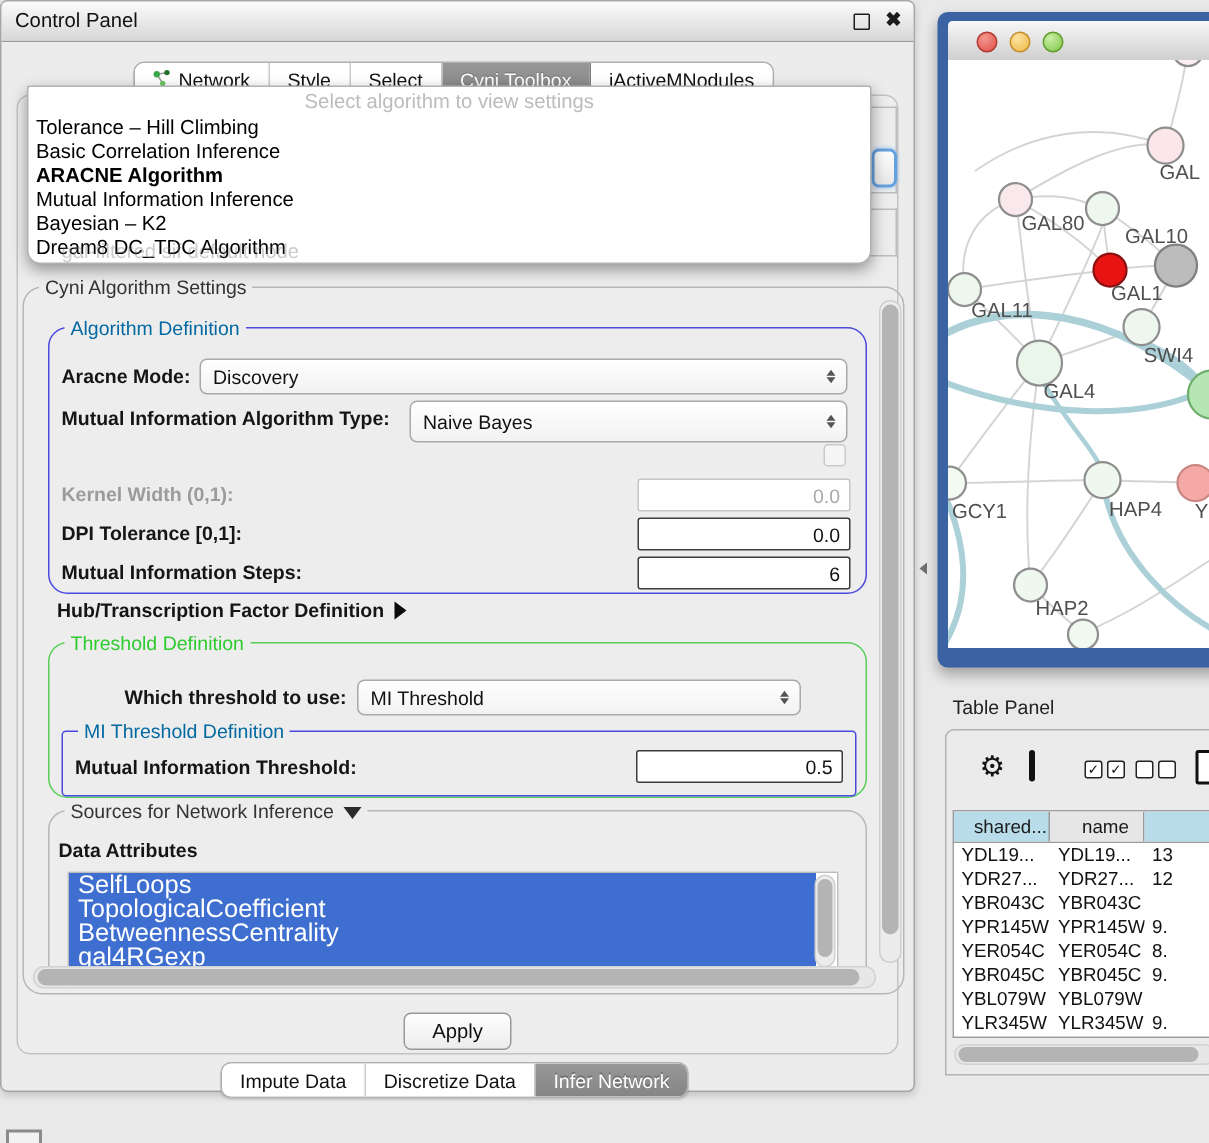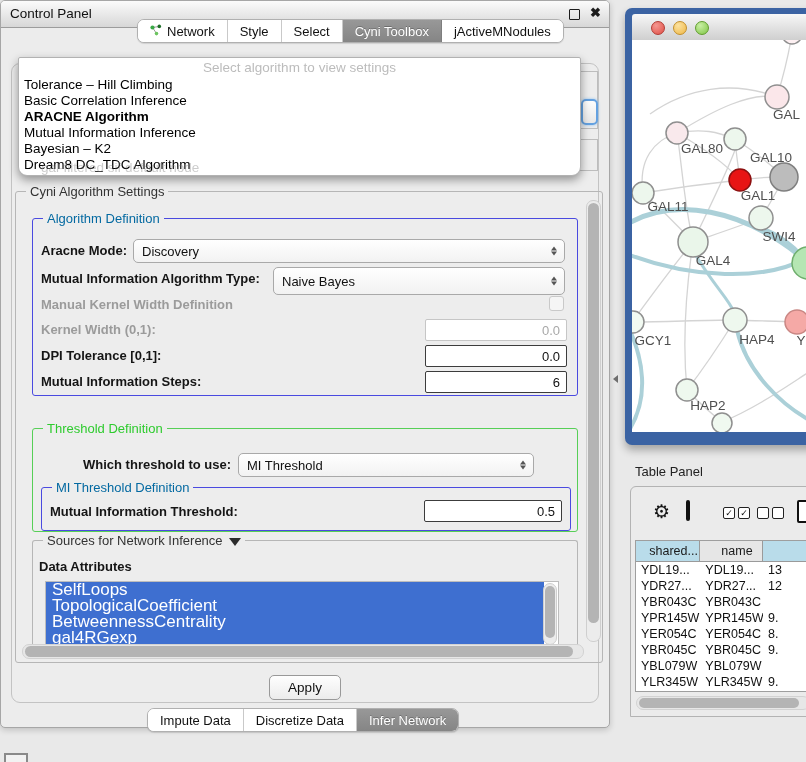--- a/index.html
+++ b/index.html
@@ -35,21 +35,21 @@
 
   
   .algo-popup{left:17px;top:56px;width:561px;height:117px;background:#fff;border:1px solid #b2b2b2;
               border-radius:2px 2px 9px 9px;box-shadow:0 4px 10px rgba(0,0,0,.38);z-index:30;}
   .algo-ph{height:17px;text-align:center;font-size:13.5px;color:#bcbcbc;padding-top:2px;}
   .algo-item{height:16px;line-height:16px;font-size:13.5px;padding-left:5px;color:#000;}
   .algo-item.bold{font-weight:bold;}
   .ghost{left:40px;top:159px;font-size:13.5px;color:rgba(120,120,120,.38);z-index:31;}
 
   
-  .group{border:1px solid #b6b6b6;border-radius:3px;}
+  .group{border:1px solid #b6b6b6;border-radius:13px;}
   .group>.legend{position:absolute;top:-8px;left:10px;background:#ededed;padding:0 4px;font-size:13px;color:#333;}
   .group.blue{border-color:#4a4ae0;}
   .group.blue>.legend{color:#0369a1;}
   .group.green{border-color:#57cf57;}
   .group.green>.legend{color:#2ecb2e;}
 
   .lbl{font-size:13px;font-weight:bold;color:#151515;white-space:nowrap;}
   .lbl.dis{color:#9b9b9b;}
   .combo{background:linear-gradient(#ffffff,#f2f2f2);border:1px solid #a9a9a9;border-radius:5px;
          font-size:13px;color:#111;display:flex;align-items:center;padding-left:8px;box-sizing:border-box;}
@@ -110,21 +110,21 @@
 
   <div class="abs" style="left:8px;top:0;width:2px;height:6px;background:#9a9a9a;"></div>
 
   <div class="abs cp-window">
     <div class="abs titlebar">
       <span class="ttl">Control Panel</span>
       <span class="float-btn"></span>
       <span class="close-btn">✖</span>
     </div>
 
-    <div class="abs segbar" style="left:88px;top:18px;margin-left:48px;">
+    <div class="abs segbar" style="left:88px;top:40px;">
         <div class="seg">
           <span><svg width="12" height="12" viewBox="0 0 12 12">
               <line x1="2.5" y1="3.5" x2="9" y2="2.5" stroke="#9a9a9a" stroke-width="1"></line>
               <line x1="2.5" y1="3.5" x2="6.5" y2="9.5" stroke="#9a9a9a" stroke-width="1"></line>
               <circle cx="2.5" cy="3.5" r="2.1" fill="#39a845"></circle>
               <circle cx="9.3" cy="2.4" r="1.8" fill="#1e6f28"></circle>
               <circle cx="6.5" cy="9.6" r="1.8" fill="#6cc45f"></circle>
             </svg></span>
           <span>Network</span>
         </div>
@@ -178,33 +178,35 @@
 
         <span class="abs lbl" style="left:8px;top:52px;">Mutual Information Algorithm Type:</span>
         <div class="abs combo" style="left:240px;top:48px;width:292px;height:28px;">
           <span>Naive Bayes</span>
           <span class="spin">
               <i class="up"></i>
               <i class="dn"></i>
             </span>
         </div>
 
-        <span class="abs lbl dis" style="left:8px;top:78px;">Manual Kernel Width Definition</span>
         <div class="abs chk" style="left:516px;top:77px;"></div>
 
         <span class="abs lbl dis" style="left:8px;top:103px;">Kernel Width (0,1):</span>
         <div class="abs field dis" style="left:392px;top:100px;width:142px;height:22px;">0.0</div>
 
         <span class="abs lbl" style="left:8px;top:129px;">DPI Tolerance [0,1]:</span>
         <div class="abs field" style="left:392px;top:126px;width:142px;height:22px;">0.0</div>
 
         <span class="abs lbl" style="left:8px;top:155px;">Mutual Information Steps:</span>
         <div class="abs field" style="left:392px;top:152px;width:142px;height:22px;">6</div>
       </div>
 
+      <div class="abs" style="left:22px;top:206px;">
+        <span class="lbl">Hub/Transcription Factor Definition</span><span class="tri-right"></span>
+      </div>
 
       <div class="abs group green" style="left:16px;top:236px;width:544px;height:102px;">
         <span class="legend">Threshold Definition</span>
 
         <span class="abs lbl" style="left:50px;top:28px;">Which threshold to use:</span>
         <div class="abs combo" style="left:205px;top:24px;width:296px;height:24px;">
           <span>MI Threshold</span>
           <span class="spin">
               <i class="up"></i>
               <i class="dn"></i>

